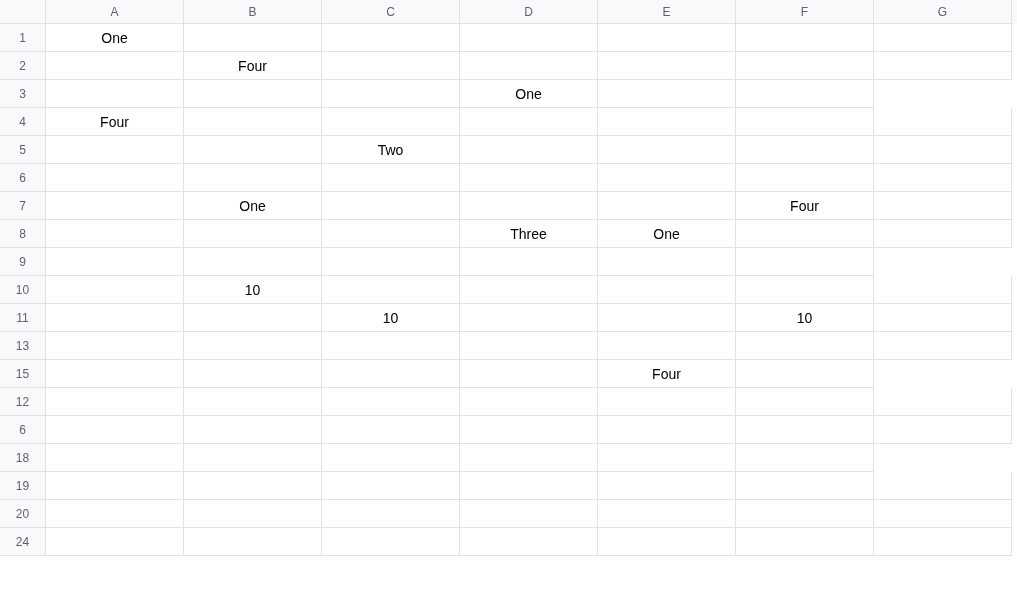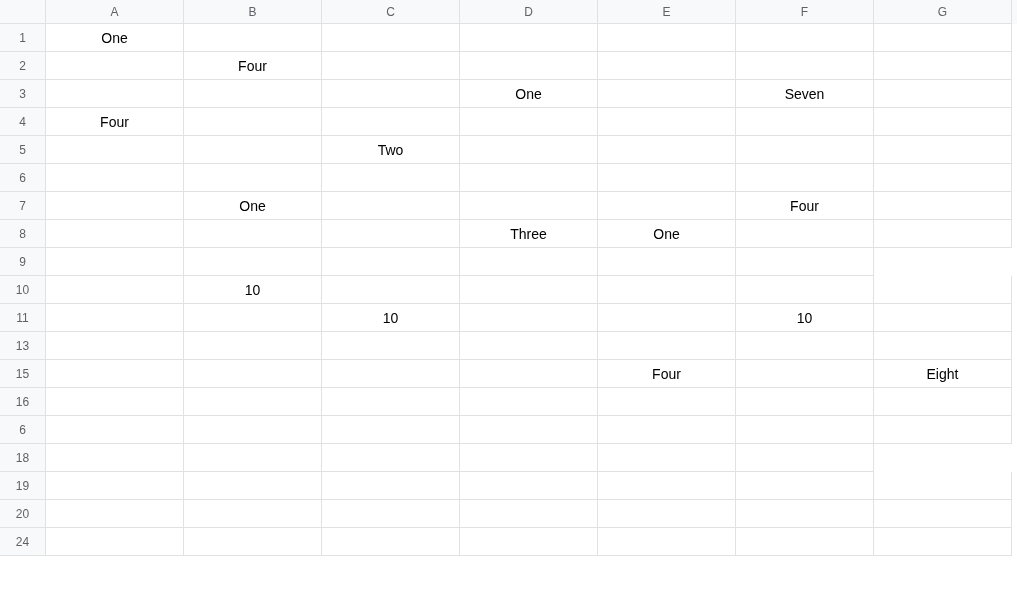--- a/index.html
+++ b/index.html
@@ -116,21 +116,20 @@
       <div class="cell"></div>
       <div class="cell"></div>
     </div>
     <div class="data-row">
       <div class="row-header">3</div>
       <div class="cell"></div>
       <div class="cell"></div>
       <div class="cell"></div>
       <div class="cell">One</div>
       <div class="cell"></div>
-      <div class="cell">Seven</div>
       <div class="cell"></div>
     </div>
     <div class="data-row">
       <div class="row-header">4</div>
       <div class="cell">Four</div>
       <div class="cell"></div>
       <div class="cell"></div>
       <div class="cell"></div>
       <div class="cell"></div>
       <div class="cell"></div>
@@ -216,24 +215,23 @@
       <div class="cell"></div>
     </div>
     <div class="data-row">
       <div class="row-header">15</div>
       <div class="cell"></div>
       <div class="cell"></div>
       <div class="cell"></div>
       <div class="cell"></div>
       <div class="cell">Four</div>
       <div class="cell"></div>
-      <div class="cell">Eight</div>
-    </div>
-    <div class="data-row">
-      <div class="row-header">16</div>
+    </div>
+    <div class="data-row">
+      <div class="row-header">12</div>
       <div class="cell"></div>
       <div class="cell"></div>
       <div class="cell"></div>
       <div class="cell"></div>
       <div class="cell"></div>
       <div class="cell"></div>
       <div class="cell"></div>
     </div>
     <div class="data-row">
       <div class="row-header">6</div>

